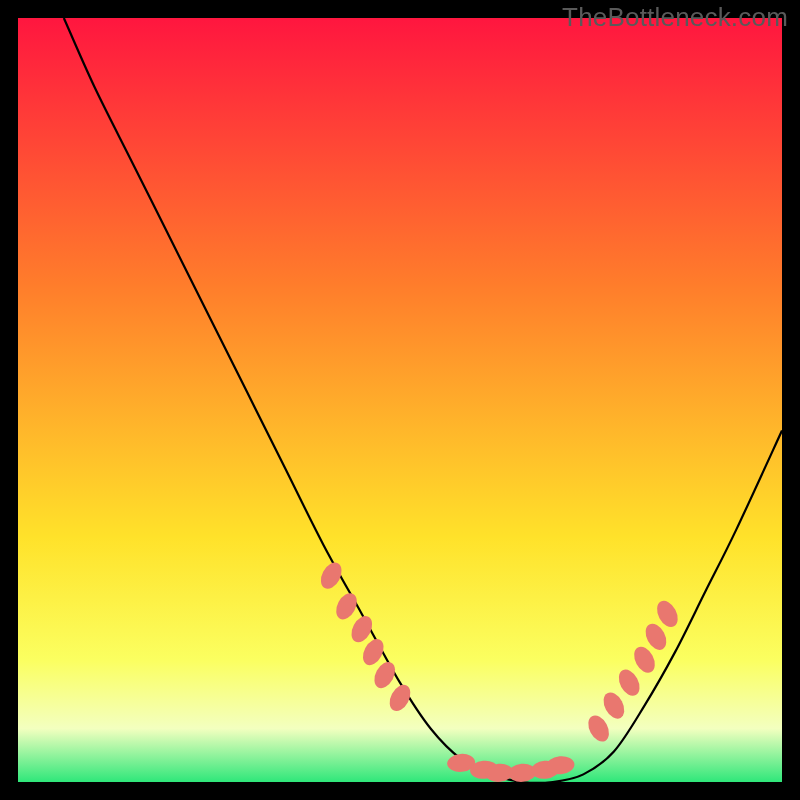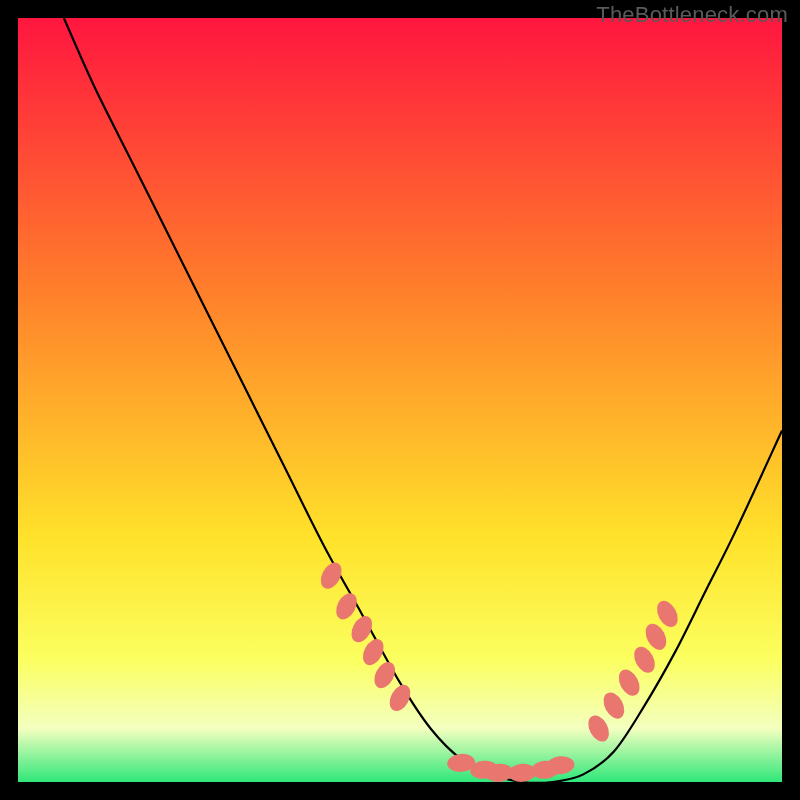--- a/index.html
+++ b/index.html
@@ -24,21 +24,21 @@
     left: 18px;
     top: 18px;
     width: 764px;
     height: 764px;
   }
   .watermark {
     position: absolute;
     top: 2px;
     right: 12px;
     color: #5a5a5a;
-    font-size: 22px;
+    font-size: 26px;
     font-weight: 500;
     letter-spacing: 0.2px;
   }
 </style>
 </head>
 <body>
 
 <div class="frame"></div>
 
 <svg class="plot" viewBox="0 0 764 764">

